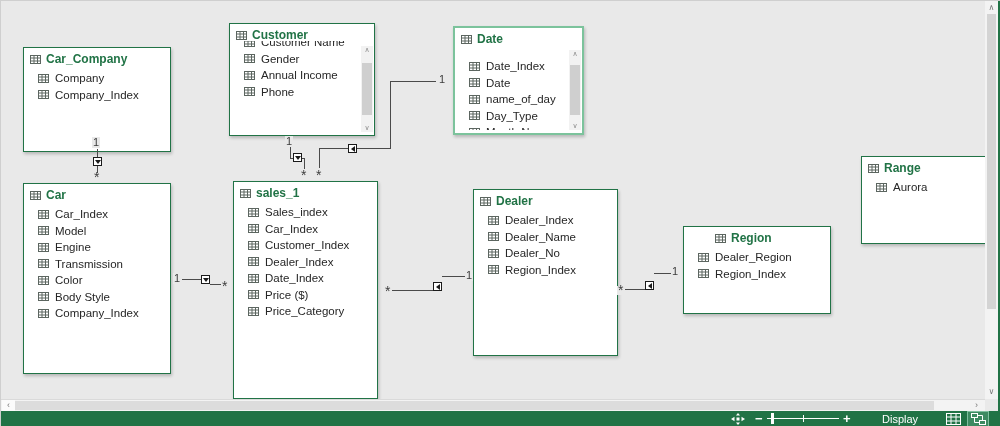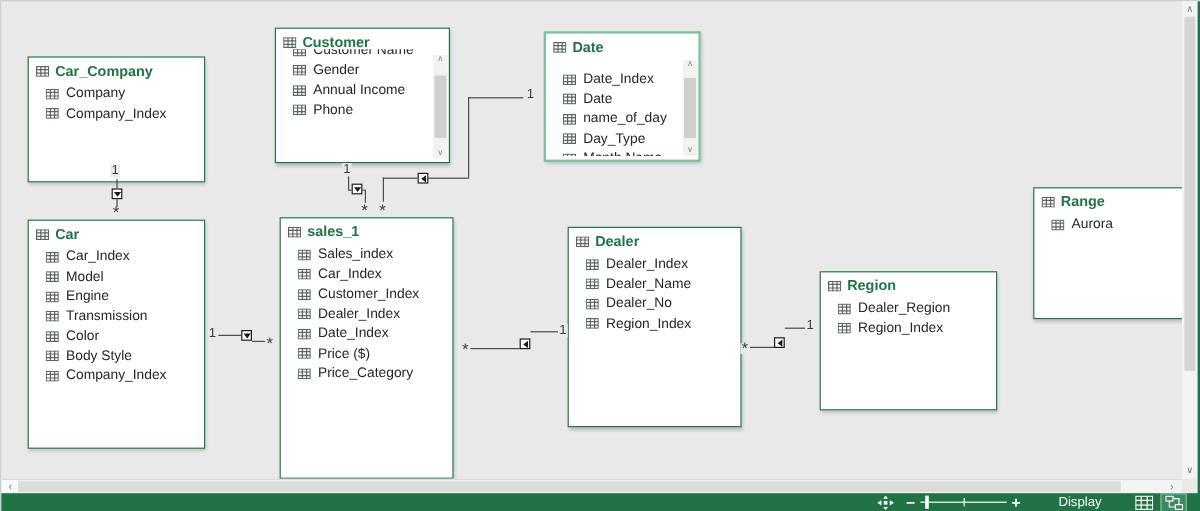--- a/index.html
+++ b/index.html
@@ -16,25 +16,25 @@
   .clip-top .table-fields{top:17px;}
   .clip-top .field-row:first-child{margin-top:-7px;}
   .gap-top .table-fields{top:30px;}
   .field-row{display:flex;align-items:center;gap:6px;height:16.5px;
              font-size:11.5px;color:#262626;white-space:nowrap;}
   .icon-wrap{display:inline-flex;flex:0 0 auto;}
   
   .pos-car_company{left:22px;top:46px;width:148px;height:105px;}
   .pos-customer{left:228px;top:22px;width:146px;height:113px;}
   .pos-date{left:452px;top:25px;width:131px;height:109px;}
-  .pos-range{left:860px;top:155px;width:131px;height:110px;}
+  .pos-range{left:860px;top:155px;width:131px;height:88px;}
   .pos-car{left:22px;top:182px;width:148px;height:191px;}
   .pos-sales_1{left:232px;top:180px;width:145px;height:218px;}
   .pos-dealer{left:472px;top:188px;width:145px;height:167px;}
-  .pos-region{left:682px;top:225px;width:148px;height:116px;}
+  .pos-region{left:682px;top:225px;width:148px;height:88px;padding-left:25px;}
   
   .tbl-scroll{position:absolute;right:1px;top:22px;bottom:3px;width:12px;background:#f2f2f2;
               display:flex;flex-direction:column;align-items:center;justify-content:space-between;
               font-size:7px;color:#8a8a8a;line-height:8px;}
   .tbl-thumb{width:10px;background:#cfcfcf;flex:0 0 auto;}
   
   .h-seg{position:absolute;height:1px;background:#4a4a4a;}
   .v-seg{position:absolute;width:1px;background:#4a4a4a;}
   .rel-node{position:absolute;width:9px;height:9px;background:#ffffff;border:1px solid #1a1a1a;
             box-sizing:border-box;display:flex;align-items:center;justify-content:center;}

